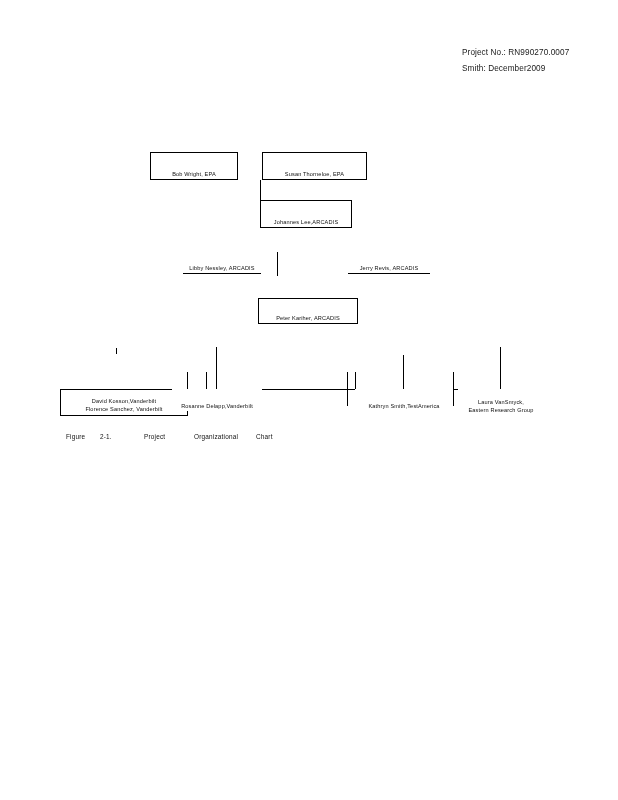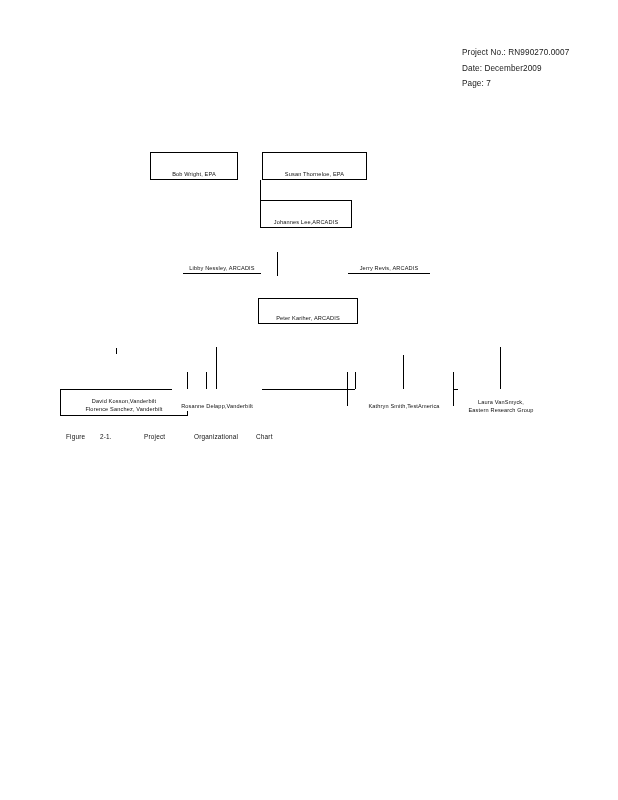--- a/index.html
+++ b/index.html
@@ -96,22 +96,21 @@
   .cap-word1 { width: 50px; }
   .cap-word2 { width: 62px; }
 </style>
 </head>
 <body>
 
 <div id="page">
 
   <div class="header-block">
     <div class="header-line">Project No.:  RN990270.0007</div>
-    <div class="header-line">Date:  December2009</div>
-    <div class="header-line">Page:  7</div>
+    <div class="header-line">Smith:  December2009</div>
   </div>
 
   <div class="chart">
 
     <div class="node" style="left:150px; top:152px; width:88px; height:28px;">
       <div class="node-label">Bob Wright, EPA</div>
     </div>
 
     <div class="node" style="left:262px; top:152px; width:105px; height:28px;">
       <div class="node-label">Susan Thorneloe,  EPA</div>

